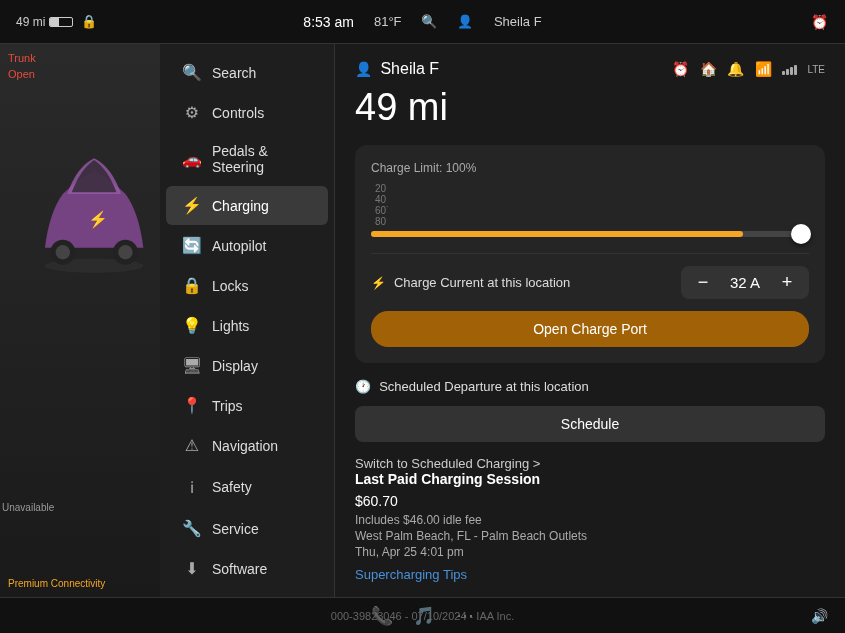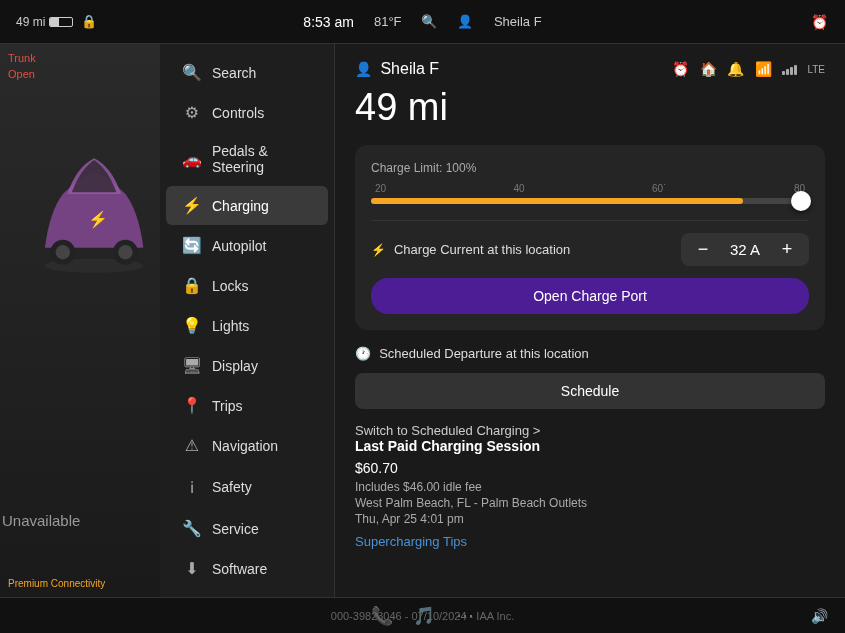--- a/index.html
+++ b/index.html
@@ -114,23 +114,23 @@
     }
     .premium-connectivity {
       position: absolute;
       bottom: 8px;
       left: 8px;
       font-size: 10px;
       color: #f5a623;
     }
     .unavailable-label {
       position: absolute;
-      bottom: 68px;
+      bottom: 84px;
       left: 2px;
-      font-size: 15px;
+      font-size: 10px;
       color: #999;
     }
 
     
     .sidebar {
       width: 175px;
       background: #1e1e1e;
       padding: 8px 0;
       border-right: 1px solid #333;
       overflow-y: auto;
@@ -214,20 +214,21 @@
       position: relative;
       margin-bottom: 16px;
     }
     .slider-ticks {
       display: flex;
       justify-content: space-between;
       font-size: 10px;
       color: #777;
       margin-bottom: 4px;
       padding: 0 4px;
+      flex-direction: column;
     }
     .slider-track {
       width: 100%;
       height: 6px;
       background: #444;
       border-radius: 3px;
       position: relative;
       overflow: visible;
     }
     .slider-fill {
@@ -280,21 +281,21 @@
     .current-value {
       font-size: 15px;
       color: #fff;
       min-width: 40px;
       text-align: center;
     }
 
     
     .open-port-btn {
       width: 100%;
-      background: #4c1d95;
+      background: #a16207;
       border: none;
       color: #fff;
       padding: 10px;
       border-radius: 17px;
       font-size: 14px;
       cursor: pointer;
       margin-top: 12px;
       text-align: center;
     }
 

